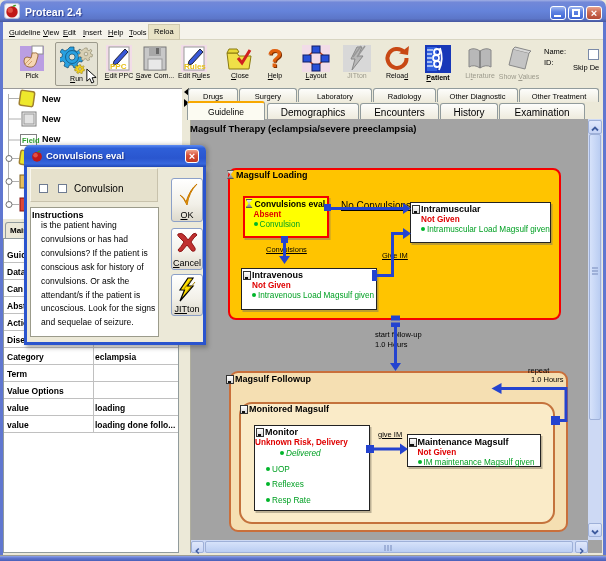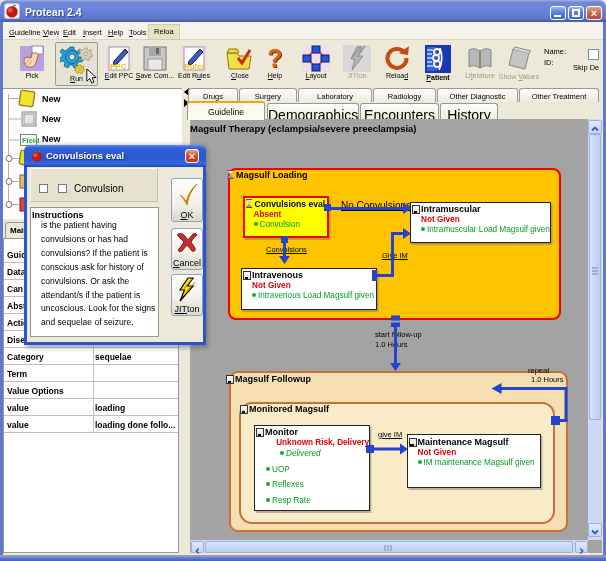--- a/index.html
+++ b/index.html
@@ -33,21 +33,21 @@
 #ptable { left:3px; top:238px; width:176px; height:315px; background:#fff; border:1px solid #919B9C; }
 .prow { position:absolute; left:0; width:174px; height:17px; border-bottom:1px solid #C0C0C0; font-size:8.5px; font-weight:bold; }
 .prow .c1 { position:absolute; left:3px; top:4px; }
 .prow .c2 { position:absolute; left:91px; top:4px; }
 .pdiv { position:absolute; left:89px; top:0; width:1px; height:194px; background:#C0C0C0; }
 
 #split { left:182px; top:87px; width:9px; height:466px; background:#ECE9D8; }
 
 #tabarea { left:191px; top:87px; width:412px; height:32px; background:#ECE9D8; }
 .tab1 { position:absolute; top:1px; height:14px; background:linear-gradient(#FDFDFB,#EEEBDD); border:1px solid #919B9C; border-bottom:none; border-radius:3px 3px 0 0; font-size:7.5px; text-align:center; padding-top:3px; }
-.tab2 { position:absolute; top:16px; height:16px; background:linear-gradient(#FDFDFB,#EEEBDD); border:1px solid #919B9C; border-bottom:none; border-radius:3px 3px 0 0; font-size:14px; text-align:center; padding-top:3px; }
+.tab2 { position:absolute; top:16px; height:16px; background:linear-gradient(#FDFDFB,#EEEBDD); border:1px solid #919B9C; border-bottom:none; border-radius:3px 3px 0 0; font-size:10px; text-align:center; padding-top:3px; }
 #tabactive { position:absolute; left:-4px; top:14px; width:78px; height:19px; background:#FCFBF2; border:1px solid #919B9C; border-bottom:none; border-top:2px solid #F7A800; border-radius:3px 3px 0 0; font-size:8.5px; text-align:center; padding-top:4px; z-index:2; }
 #canvas { left:191px; top:119px; width:411px; height:434px; background:#a3a3a3; }
 
 .node { position:absolute; background:#fff; border:1.5px solid #222; font-size:8.5px; box-shadow:1.5px 2px 0 rgba(125,118,95,0.5); }
 .ntitle { font-weight:bold; color:#000; white-space:nowrap; font-size:9px; }
 .cicon { display:inline-block; width:8px; height:9px; background:linear-gradient(#ffffff,#d8d8d8); border:1px solid #333; vertical-align:-2px; margin-right:1px; position:relative; }
 .cicon:after { content:""; position:absolute; left:0.5px; bottom:0.5px; width:3.5px; height:1.5px; background:#111; }
 .bullet { white-space:nowrap; color:#00A023; line-height:10.5px; font-size:8.2px; }
 .ntitle,.red { line-height:10.5px; }
 .hg { display:inline-block; width:7px; height:9px; margin-right:2px; background:linear-gradient(#E8E8E8,#888); border:1px solid #555; vertical-align:-1px; clip-path:polygon(0 0,100% 0,55% 50%,100% 100%,0 100%,45% 50%); }
@@ -291,21 +291,21 @@
       <span class="c1">Abst</span>
     </div>
   <div class="prow" style="top:75px">
       <span class="c1">Actio</span>
     </div>
   <div class="prow" style="top:92px">
       <span class="c1">Dise</span>
     </div>
   <div class="prow" style="top:109px">
       <span class="c1">Category</span>
-      <span class="c2">sequelae</span>
+      <span class="c2">eclampsia</span>
     </div>
   <div class="prow" style="top:143px">
       <span class="c1">Value Options</span>
     </div>
   <div class="prow" style="top:126px">
       <span class="c1">Term</span>
     </div>
   <div class="prow" style="top:160px">
       <span class="c1">value</span>
       <span class="c2">loading</span>
@@ -327,20 +327,21 @@
   <div class="tab1" style="left:-3px;width:50px;">Drugs</div>
   <div class="tab1" style="left:48px;width:58px;">Surgery</div>
   <div class="tab1" style="left:107px;width:74px;">Laboratory</div>
   <div class="tab1" style="left:182px;width:63px;">Radiology</div>
   <div class="tab1" style="left:246px;width:81px;">Other Diagnostic</div>
   <div class="tab1" style="left:328px;width:80px;">Other Treatment</div>
   <div id="tabactive">Guideline</div>
   <div class="tab2" style="left:76px;width:92px;">Demographics</div>
   <div class="tab2" style="left:169px;width:79px;">Encounters</div>
   <div class="tab2" style="left:249px;width:58px;">History</div>
+  <div class="tab2" style="left:308px;width:86px;">Examination</div>
 </div>
 
 <div class="abs" style="left:190px;top:119px;width:1px;height:434px;background:#AFAE9E;"></div>
 <div class="abs" id="canvas">
   <div class="abs b" style="left:-1px;top:3.5px;font-size:9.5px;">Magsulf Therapy (eclampsia/severe preeclampsia)</div>
 
   <div class="abs" style="left:37px;top:49px;width:333px;height:152px;background:#FFC400;border:2px solid #F50000;border-radius:8px;">
     <div class="abs ntitle" style="left:-3px;top:0px;font-size:9px;"><span class="hg"></span>Magsulf Loading</div>
   </div>
   <div class="node" style="left:51.5px;top:77px;width:86px;height:42px;background:#FFFF00;border:2px solid #F50000;">
@@ -360,27 +361,27 @@
   </div>
 
   <div class="abs" style="left:38px;top:252px;width:339px;height:161px;background:#F5DFB2;border:2px solid #C96F3B;border-radius:9px;">
     <div class="abs ntitle" style="left:-5px;top:1px;font-size:9px;"><span class="cicon"></span>Magsulf Followup</div>
     <div class="abs" style="left:8px;top:29px;width:316px;height:122px;background:#FAEBC8;border:2px solid #C4723C;border-radius:13px;">
       <div class="abs ntitle" style="left:-1px;top:0px;font-size:9px;"><span class="cicon"></span>Monitored Magsulf</div>
     </div>
   </div>
   <div class="node" style="left:63px;top:306px;width:116px;height:86px;">
     <div class="ntitle" style="margin:1px 0 0 1px;"><span class="cicon"></span>Monitor</div>
-    <div class="red" style="margin-left:8px;text-align:right;">Unknown Risk, Delivery</div>
+    <div class="red" style="">Unknown Risk, Delivery</div>
     <div class="bullet" style="margin-left:25px;margin-top:1px;font-style:italic;"><i></i>Delivered</div>
     <div class="bullet" style="margin-left:11px;margin-top:5.2px;"><i></i>UOP</div>
     <div class="bullet" style="margin-left:11px;margin-top:5.2px;"><i></i>Reflexes</div>
     <div class="bullet" style="margin-left:11px;margin-top:5.2px;"><i></i>Resp Rate</div>
   </div>
-  <div class="node" style="left:215.5px;top:315px;width:134px;height:54px;">
+  <div class="node" style="left:215.5px;top:315px;width:134px;height:33px;">
     <div class="ntitle" style="margin:2px 0 0 1px;"><span class="cicon"></span>Maintenance Magsulf</div>
     <div class="red" style="margin-left:10px;">Not Given</div>
     <div class="bullet" style="margin-left:10px;"><i></i>IM maintenance Magsulf given</div>
   </div>
 
   <div class="abs" style="left:150px;top:81px;font-size:10px;"><u>No Convulsions</u></div>
   <div class="abs" style="left:75px;top:126px;font-size:7.5px;"><u>Convulsions</u></div>
   <div class="abs" style="left:191px;top:132px;font-size:7.5px;"><u>Give IM</u></div>
   <div class="abs" style="left:184px;top:211px;font-size:7.5px;line-height:9.5px;">start follow-up<br>1.0 Hours</div>
   <div class="abs" style="left:337px;top:247px;font-size:7.5px;">repeat</div>

